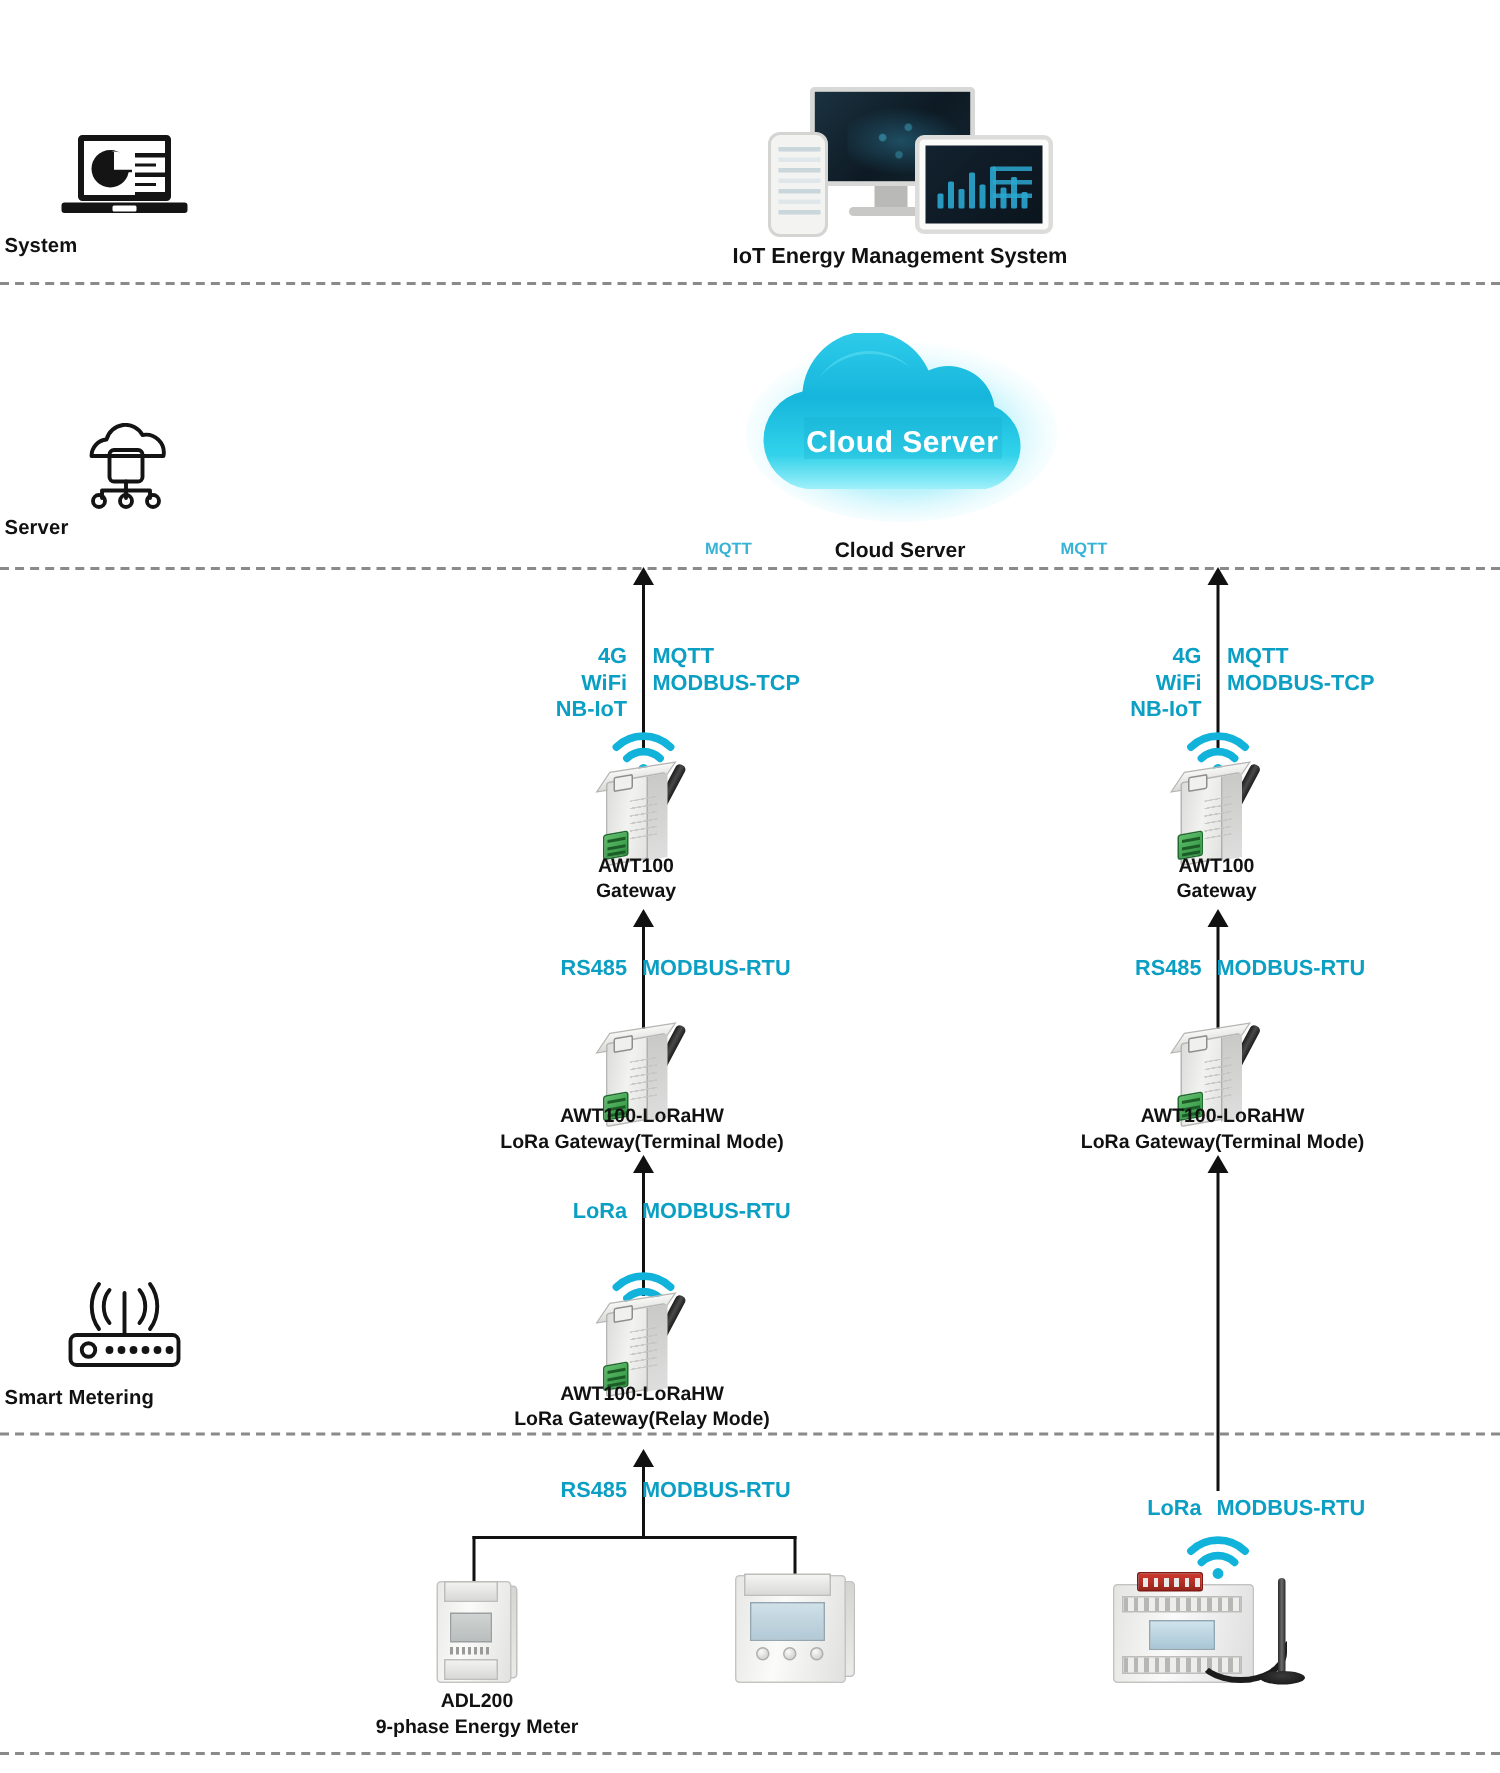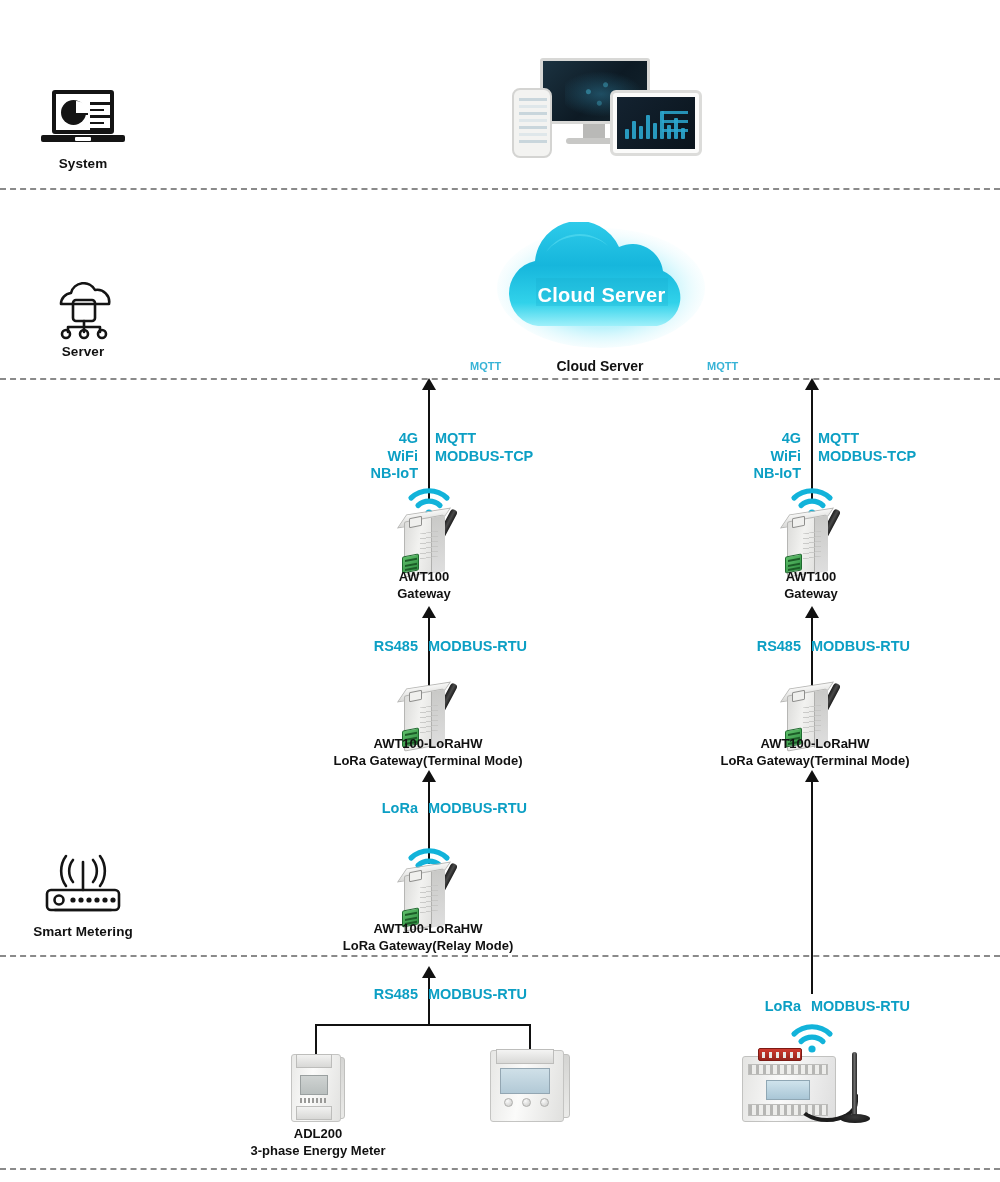--- a/index.html
+++ b/index.html
@@ -8,21 +8,21 @@
     background: #ffffff;
     font-family: "Liberation Sans", sans-serif;
     position: relative;
     overflow: hidden;
   }
   #diagram { position: relative; width: 1000px; height: 1182px; }
 
   .sep { position: absolute; left: 0; width: 1000px; height: 0;
          border-top: 2px dashed #8a8a8a; }
 
-  .band-icon { position: absolute; text-align: center; width: 160px; }
+  .band-icon { position: absolute; text-align: left; width: 160px; }
   .band-icon .glyph { display:block; height: 70px; }
   .band-icon .cap {
     font-size: 13.5px; font-weight: bold; color: #111; margin-top: 4px;
     letter-spacing: .1px; white-space: nowrap;
   }
 
   .node { position: absolute; text-align: center; }
   .node .cap1, .node .cap2 {
     font-size: 13px; font-weight: bold; color: #111; white-space: nowrap;
     line-height: 17px;
@@ -359,20 +359,22 @@
           <i style="height:24px"></i>
             <i style="height:16px"></i>
             <i style="height:28px"></i>
           <i style="height:14px"></i>
             <i style="height:21px"></i>
             <i style="height:11px"></i>
         </div>
       </div>
     </div>
   </div>
+  <div style="position:absolute; left:400px; top:163px; width:400px; text-align:center;
+              font-size:14.5px; font-weight:bold; color:#111;">IoT Energy Management System</div>
 
   <div class="cloud-wrap" style="left:494px; top:222px">
     <svg width="215" height="130" viewBox="0 0 215 130">
       <defs>
         <radialGradient id="glow" cx="50%" cy="52%" r="58%">
           <stop offset="0%" stop-color="#7ef0ff" stop-opacity="0.85"></stop>
           <stop offset="55%" stop-color="#46dcf5" stop-opacity="0.35"></stop>
           <stop offset="100%" stop-color="#ffffff" stop-opacity="0"></stop>
         </radialGradient>
         <linearGradient id="cg" x1="0" y1="0" x2="0" y2="1">
@@ -491,21 +493,21 @@
   <div class="m1" style="left:281px; top:1046px">
     <div class="side"></div>
     <div class="body"></div>
     <div class="term"></div>
     <div class="lcd"></div>
     <div class="micro"></div>
     <div class="term2"></div>
   </div>
   <div class="node" style="left:232px; top:1125px; width:172px">
     <div class="cap1">ADL200</div>
-    <div class="cap2">3-phase Energy Meter</div>
+    <div class="cap2">9-phase Energy Meter</div>
   </div>
 
   <div class="m3" style="left:478px; top:1042px">
     <div class="side"></div>
     <div class="body"></div>
     <div class="term"></div>
     <div class="lcd"></div>
     <div class="btns">
         <i></i>
         <i></i>

